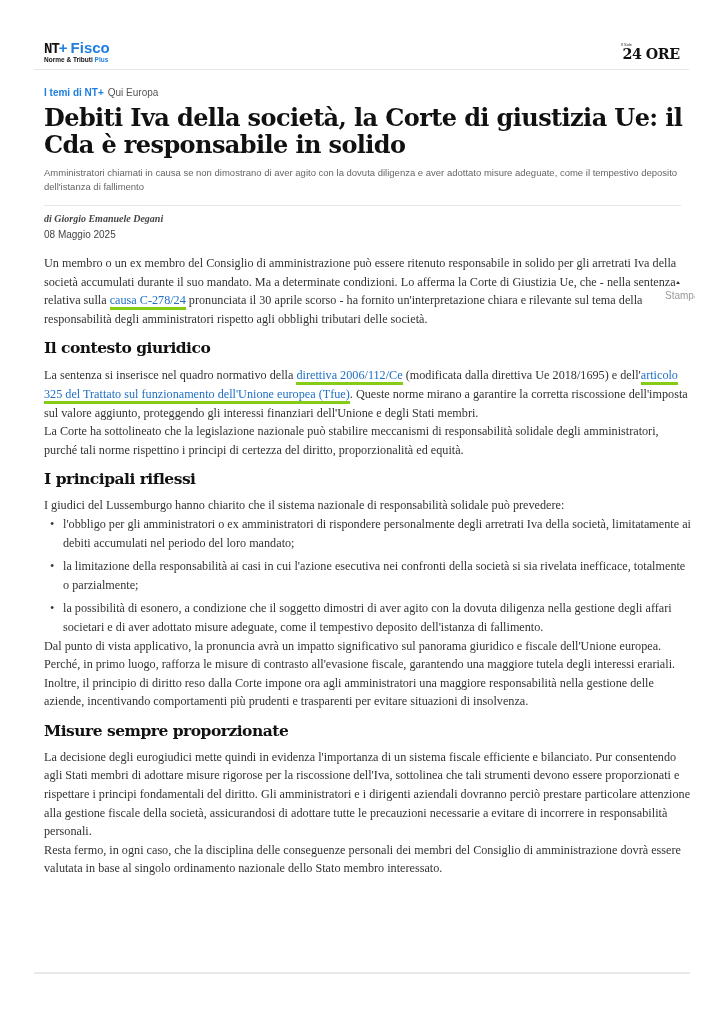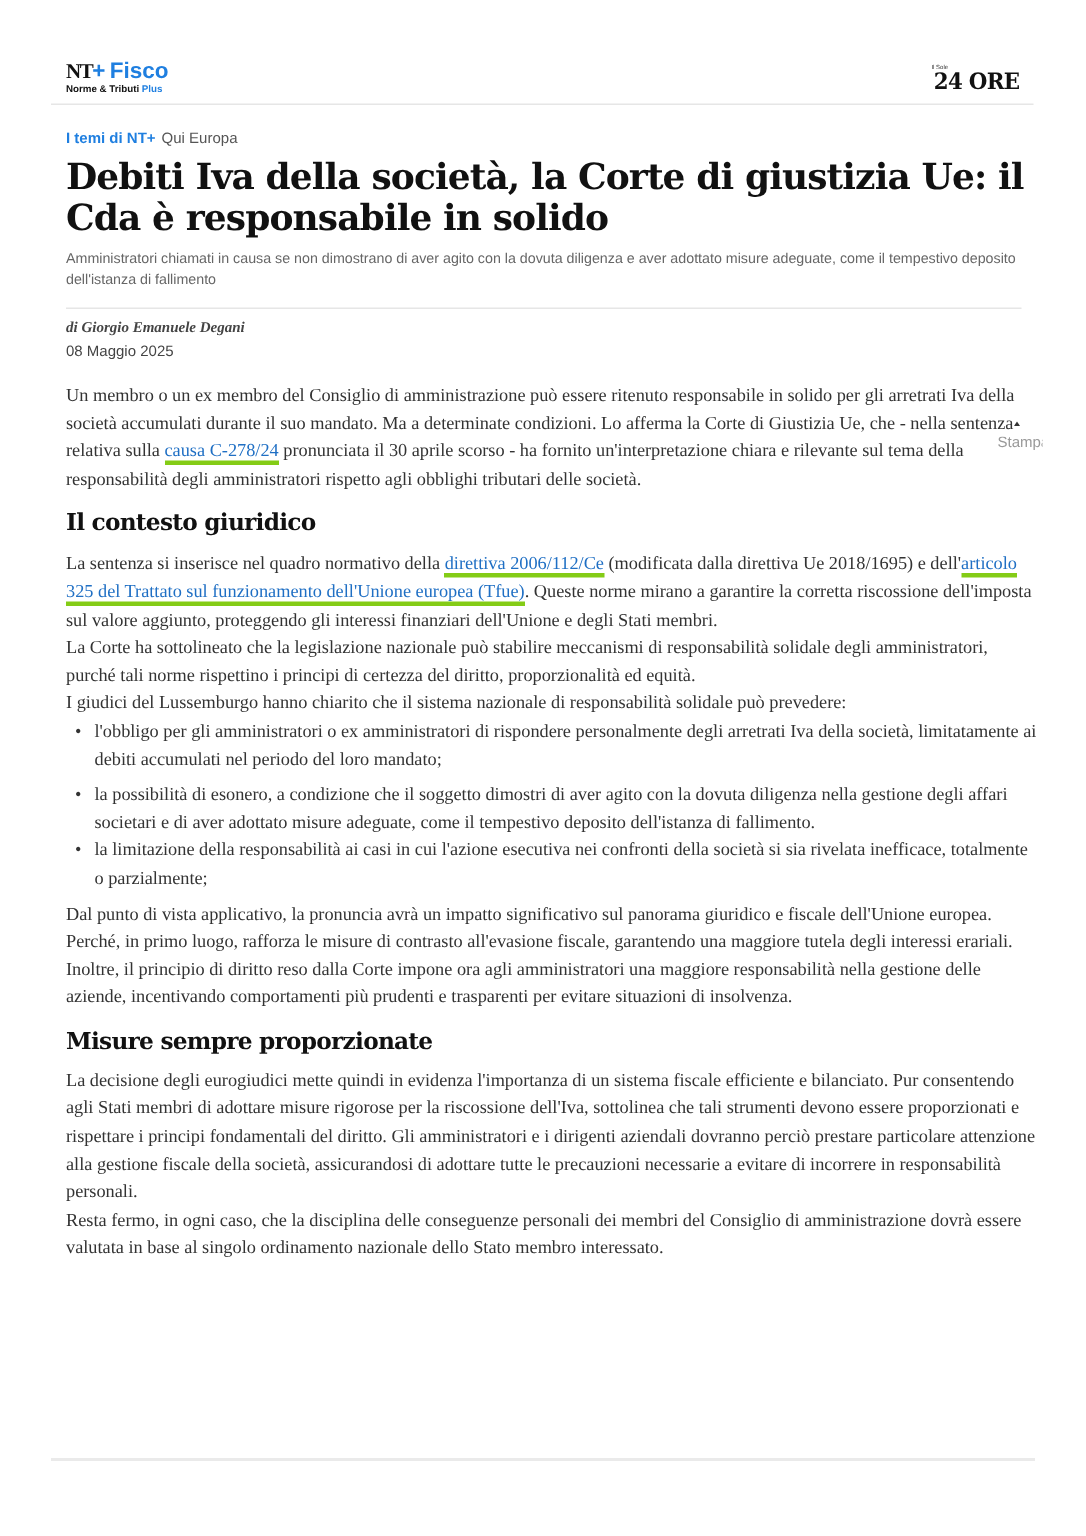--- a/index.html
+++ b/index.html
@@ -2,21 +2,21 @@
 <html><head>
   <meta charset="utf-8">
   <style>
     * { box-sizing: border-box; margin: 0; padding: 0; }
     html, body { width: 724px; height: 1024px; background: #ffffff; overflow: hidden; }
     body { position: relative; font-family: "DejaVu Serif", serif; color: #1a1a1a; }
 
     .header { position: absolute; left: 34px; top: 36px; width: 655px; height: 34px; border-bottom: 1px solid #e6e6e6; }
     .logo { position: absolute; left: 10px; top: 5px; }
     .logo-top { display: flex; align-items: baseline; line-height: 14px; }
-    .logo-nt { font-family: Liberation Serif, serif; font-weight: 900; font-size: 14px; color: #111; letter-spacing: -1px; }
+    .logo-nt { font-family: Liberation Mono, monospace; font-weight: 900; font-size: 14px; color: #111; letter-spacing: -1px; }
     .logo-plus { font-family: "Liberation Sans", sans-serif; font-weight: 900; font-size: 15px; color: #1f7fe0; margin-left: 0px; }
     .logo-fisco { font-family: "Liberation Sans", sans-serif; font-weight: 700; font-size: 15px; color: #1f7fe0; margin-left: 3px; }
     .logo-sub { font-family: "Liberation Sans", sans-serif; font-weight: 700; font-size: 6.5px; color: #111; line-height: 8px; }
     .logo-sub .plus { color: #1f7fe0; }
     .brand24 { position: absolute; right: 8px; top: 6px; text-align: left; }
     .brand24-small { font-family: "Liberation Sans", sans-serif; font-size: 4px; color: #333; line-height: 5px; }
     .brand24-main { font-family: "DejaVu Serif", serif; font-weight: 900; font-size: 15px; color: #111; line-height: 14px; letter-spacing: -0.5px; transform: scaleX(0.95); }
 
     .kicker { position: absolute; left: 44px; top: 86px; font-family: "Liberation Sans", sans-serif; font-size: 10px; line-height: 14px; }
     .kicker .theme { color: #1f7fe0; font-weight: 700; }
@@ -80,25 +80,26 @@
 <div class="stamp-arrow"></div>
 <div class="stamp-label">Stampa</div>
 
 <article class="body">
   <p><span>Un membro o un ex membro del Consiglio di amministrazione può essere ritenuto responsabile in solido per gli arretrati Iva della società accumulati durante il suo mandato. Ma a determinate condizioni. Lo afferma la Corte di Giustizia Ue, che - nella sentenza relativa sulla </span><a class="link">causa C-278/24</a><span> pronunciata il 30 aprile scorso - ha fornito un'interpretazione chiara e rilevante sul tema della responsabilità degli amministratori rispetto agli obblighi tributari delle società.</span></p>
 
   <h2 class="h2-1">Il contesto giuridico</h2>
   <p><span>La sentenza si inserisce nel quadro normativo della </span><a class="link">direttiva 2006/112/Ce</a><span> (modificata dalla direttiva Ue 2018/1695) e dell'</span><a class="link">articolo 325 del Trattato sul funzionamento dell'Unione europea (Tfue)</a><span>. Queste norme mirano a garantire la corretta riscossione dell'imposta sul valore aggiunto, proteggendo gli interessi finanziari dell'Unione e degli Stati membri.</span></p>
   <p>La Corte ha sottolineato che la legislazione nazionale può stabilire meccanismi di responsabilità solidale degli amministratori, purché tali norme rispettino i principi di certezza del diritto, proporzionalità ed equità.</p>
 
+  <h2 class="h2-2">I principali riflessi</h2>
   <p>I giudici del Lussemburgo hanno chiarito che il sistema nazionale di responsabilità solidale può prevedere:</p>
   <ul>
     <li>l'obbligo per gli amministratori o ex amministratori di rispondere personalmente degli arretrati Iva della società, limitatamente ai debiti accumulati nel periodo del loro mandato;</li>
+    <li>la limitazione della responsabilità ai casi in cui l'azione esecutiva nei confronti della società si sia rivelata inefficace, totalmente o parzialmente;</li>
     <li style="margin-bottom:0">la possibilità di esonero, a condizione che il soggetto dimostri di aver agito con la dovuta diligenza nella gestione degli affari societari e di aver adottato misure adeguate, come il tempestivo deposito dell'istanza di fallimento.</li>
-    <li>la limitazione della responsabilità ai casi in cui l'azione esecutiva nei confronti della società si sia rivelata inefficace, totalmente o parzialmente;</li>
   </ul>
   <p>Dal punto di vista applicativo, la pronuncia avrà un impatto significativo sul panorama giuridico e fiscale dell'Unione europea. Perché, in primo luogo, rafforza le misure di contrasto all'evasione fiscale, garantendo una maggiore tutela degli interessi erariali. Inoltre, il principio di diritto reso dalla Corte impone ora agli amministratori una maggiore responsabilità nella gestione delle aziende, incentivando comportamenti più prudenti e trasparenti per evitare situazioni di insolvenza.</p>
 
   <h2 class="h2-3">Misure sempre proporzionate</h2>
   <p>La decisione degli eurogiudici mette quindi in evidenza l'importanza di un sistema fiscale efficiente e bilanciato. Pur consentendo agli Stati membri di adottare misure rigorose per la riscossione dell'Iva, sottolinea che tali strumenti devono essere proporzionati e rispettare i principi fondamentali del diritto. Gli amministratori e i dirigenti aziendali dovranno perciò prestare particolare attenzione alla gestione fiscale della società, assicurandosi di adottare tutte le precauzioni necessarie a evitare di incorrere in responsabilità personali.</p>
   <p>Resta fermo, in ogni caso, che la disciplina delle conseguenze personali dei membri del Consiglio di amministrazione dovrà essere valutata in base al singolo ordinamento nazionale dello Stato membro interessato.</p>
 </article>
 
 <div class="footer-line"></div>
 

